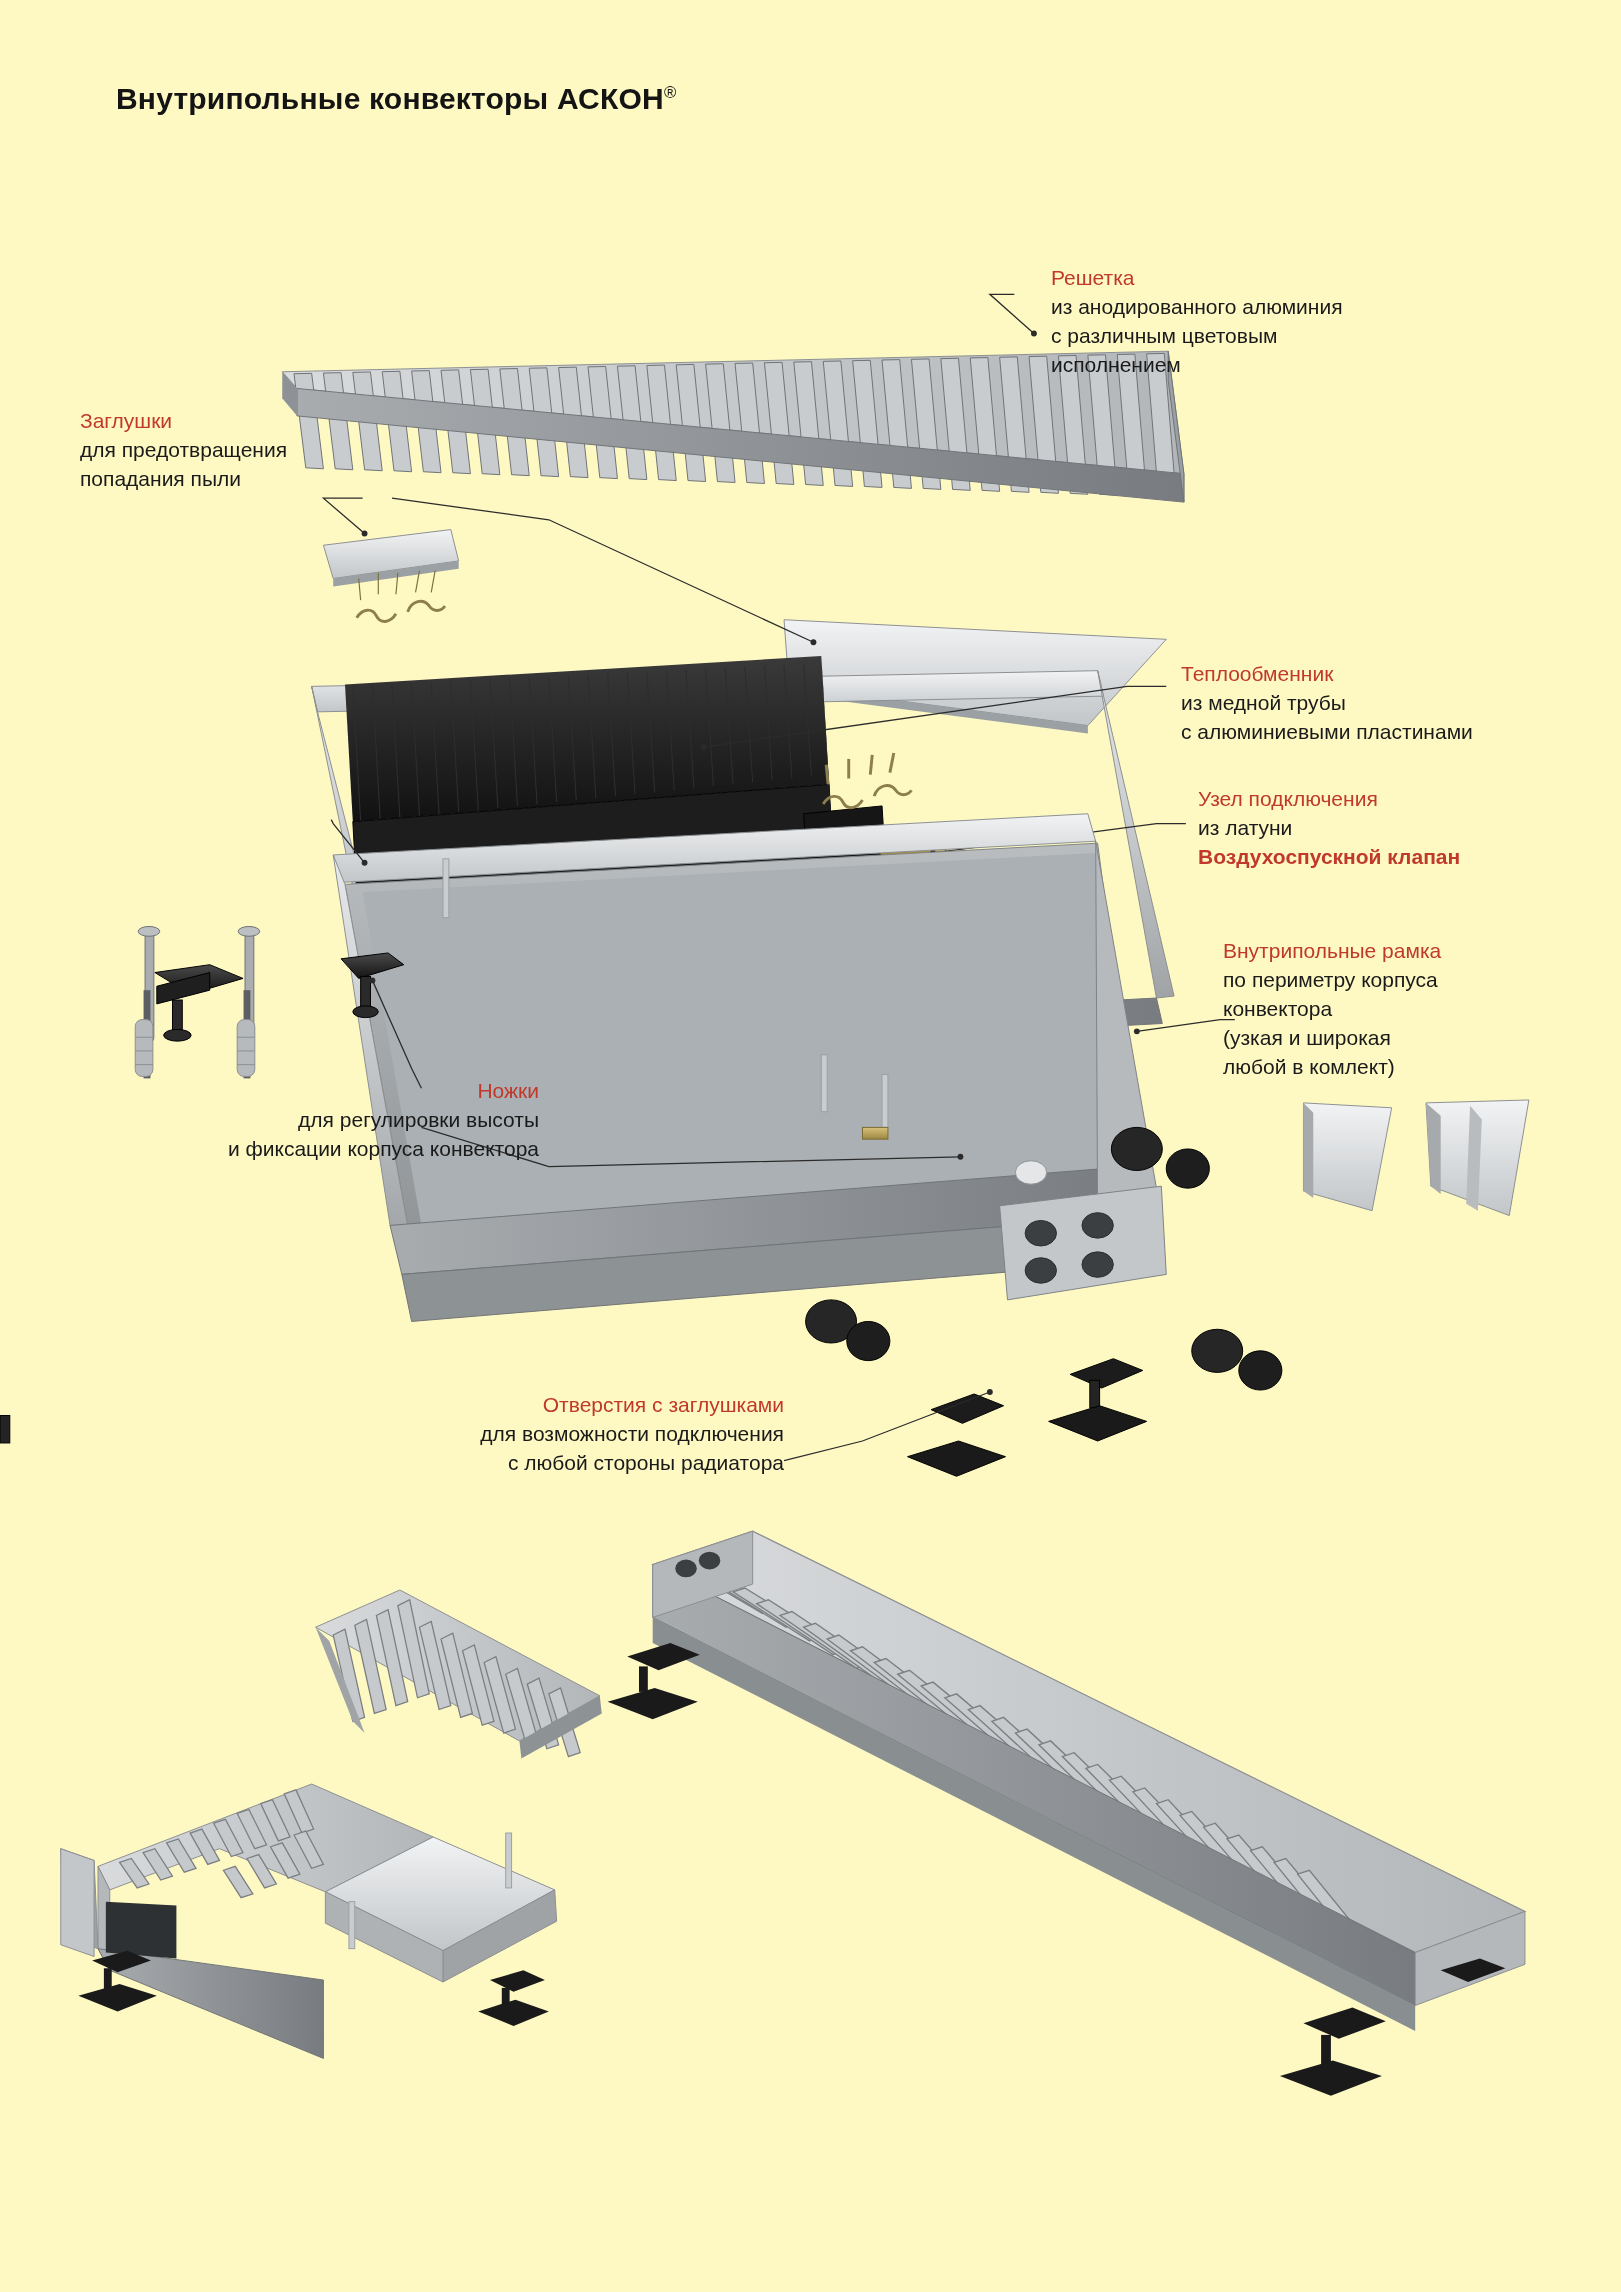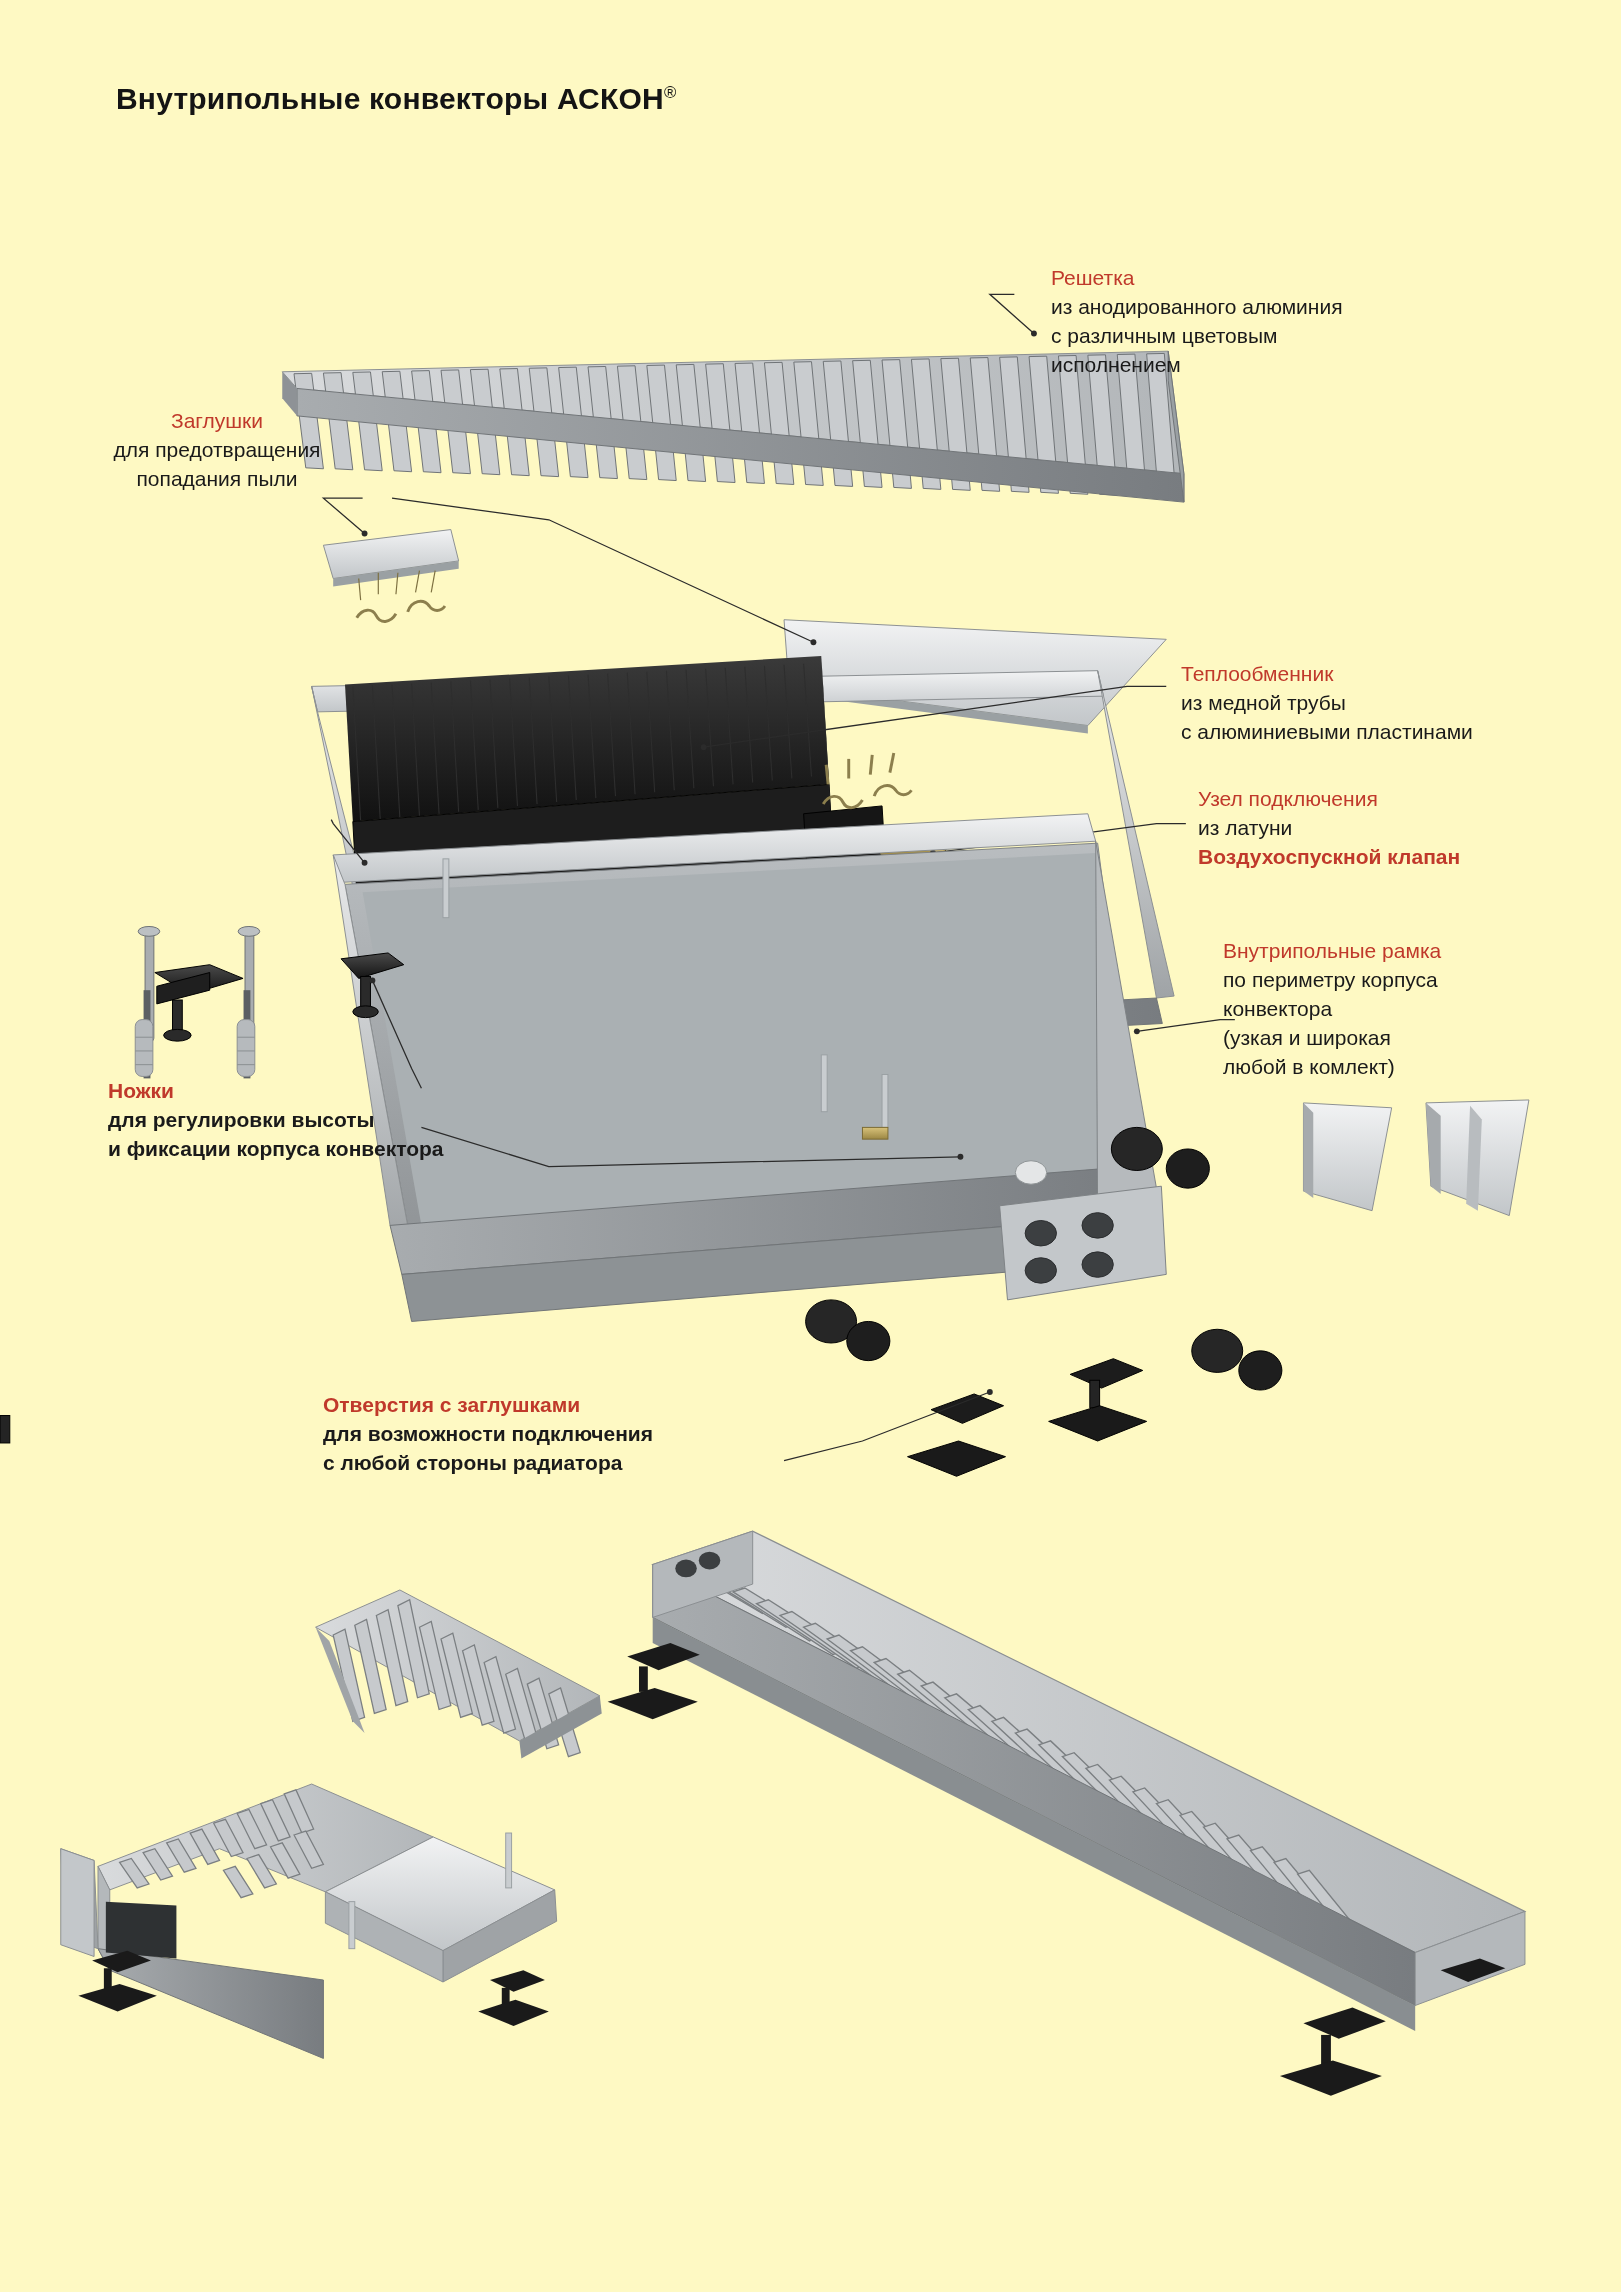--- a/index.html
+++ b/index.html
@@ -44,22 +44,22 @@
     white-space: nowrap;
   }
   .callout .head {
     color: #c0392b;
     display: block;
   }
   .callout .head.second {
     margin-top: 0;
     font-weight: bold;
   }
-  .callout.rightalign { text-align: center; }
-  .callout.center { text-align: left; font-weight: bold; }
+  .callout.rightalign { text-align: left; }
+  .callout.center { text-align: right; }
 
   svg.art {
     position: absolute;
     left: 0;
     top: 0;
     width: 1621px;
     height: 2293px;
     pointer-events: none;
   }
   .leader {

